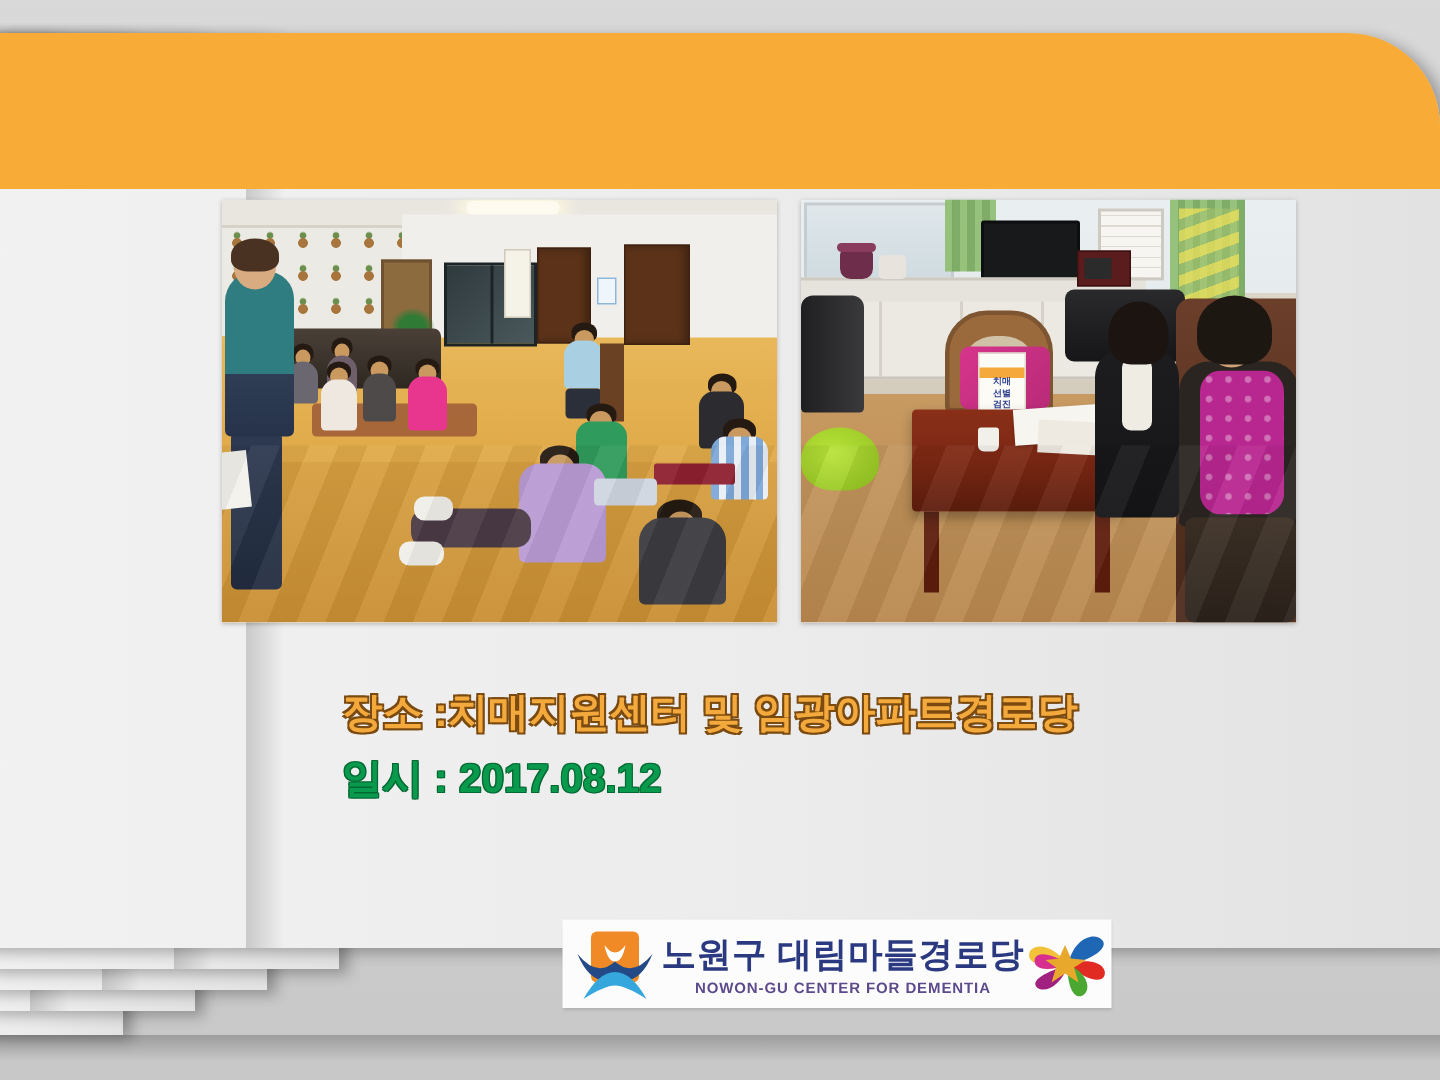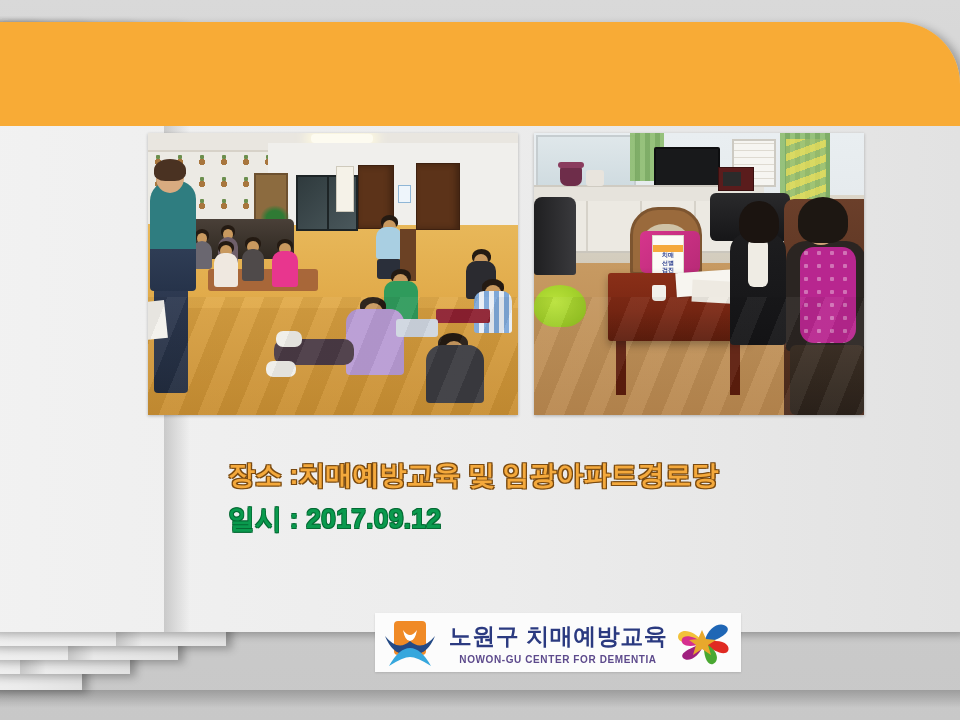--- a/index.html
+++ b/index.html
@@ -678,35 +678,35 @@
         <div class="client-top"></div>
         <div class="client-head"></div>
         <div class="client-hair"></div>
         <div class="client-legs"></div>
       </div>
       <div class="floorboard"></div>
     </div>
   </div>
 
   <div id="captions">
-    <div class="cap-line" id="cap-place">장소 :치매예방교육 및 임광아파트경로당</div>
-    <div class="cap-line" id="cap-date">일시 : 2017.09.12</div>
+    <div class="cap-line" id="cap-place">장소 :치매지원센터 및 임광아파트경로당</div>
+    <div class="cap-line" id="cap-date">일시 : 2017.08.12</div>
   </div>
 
   <div id="logo-box">
     <div id="logo-mark">
       <svg viewBox="0 0 54 50" width="54" height="50" aria-hidden="true">
         <rect x="11" y="3" width="32" height="34" rx="4" fill="#f08a26"></rect>
         <path d="M20 12 q7 10 14 0 q-2 11 -7 11 q-5 0 -7 -11 z" fill="#ffffff"></path>
         <path d="M2 18 q13 16 25 5 q12 11 25 -5 q-9 22 -25 17 q-16 5 -25 -17 z" fill="#234a86"></path>
         <path d="M6 48 q10 -18 21 -18 q11 0 21 18 q-14 -9 -21 -9 q-7 0 -21 9 z" fill="#36a7dd"></path>
       </svg>
     </div>
     <div id="logo-text">
-      <div id="logo-kr">노원구 치매예방교육</div>
+      <div id="logo-kr">노원구 대림마들경로당</div>
       <div id="logo-en">NOWON-GU CENTER FOR DEMENTIA</div>
     </div>
     <div id="logo-emblem">
       <svg viewBox="0 0 58 50" width="58" height="50" aria-hidden="true">
         <g transform="translate(29,25)">
           <path d="M0 0 C -12 -16 -26 -14 -26 -6 C -26 0 -14 2 0 0 Z" fill="#f2c23b"></path>
           <path d="M0 0 C 4 -18 18 -22 23 -16 C 27 -11 16 -3 0 0 Z" fill="#1f66b5"></path>
           <path d="M0 0 C 18 -6 27 2 24 8 C 21 13 10 9 0 0 Z" fill="#e02a22"></path>
           <path d="M0 0 C 14 6 16 18 9 21 C 3 23 -1 12 0 0 Z" fill="#4aa832"></path>
           <path d="M0 0 C -4 14 -16 20 -21 15 C -25 10 -14 5 0 0 Z" fill="#a0217f"></path>

